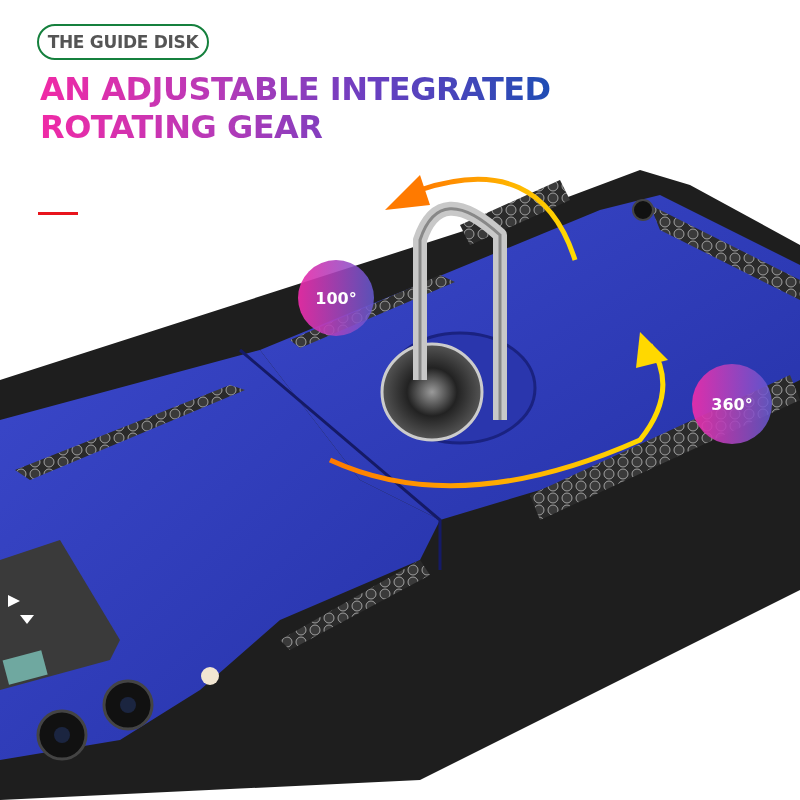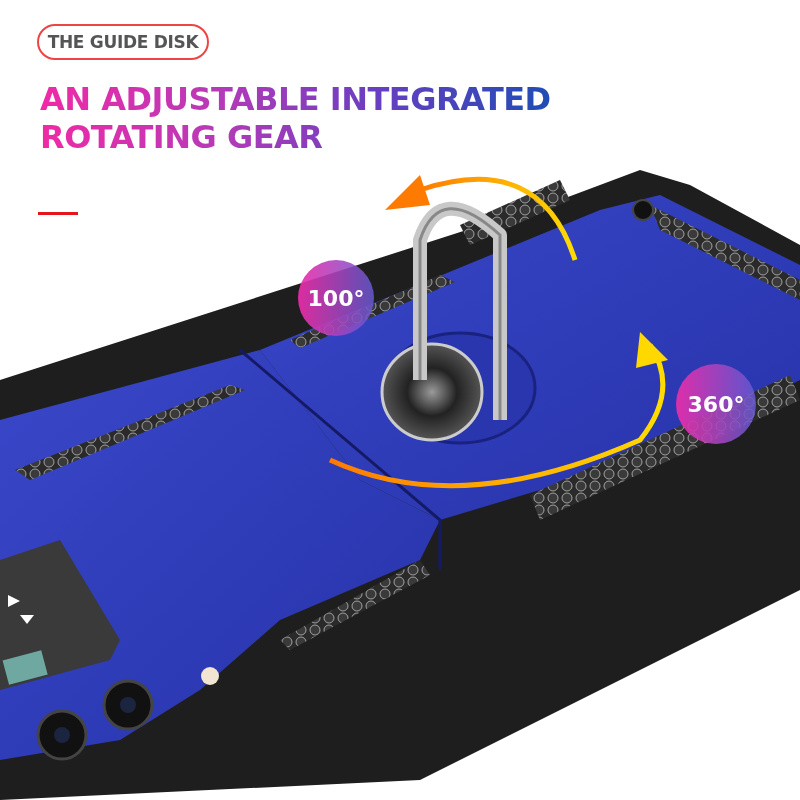--- a/index.html
+++ b/index.html
@@ -1,38 +1,38 @@
 <!DOCTYPE html>
 <html><head>
   <meta charset="utf-8">
   <style>
     html, body { margin:0; padding:0; }
     body { width:800px; height:800px; overflow:hidden; background:#ffffff; position:relative; font-family:"DejaVu Sans", sans-serif; }
     .badge {
       position:absolute; left:37px; top:24px; width:172px; height:36px;
-      border:2px solid #ef4444; border-radius:20px; box-sizing:border-box;
+      border:2px solid #15803d; border-radius:20px; box-sizing:border-box;
       display:flex; align-items:center; justify-content:center;
       font-family:"DejaVu Sans", sans-serif; font-weight:bold; font-size:17px; color:#555; letter-spacing:-0.3px;
     }
     .headline {
-      position:absolute; left:40px; top:80px; margin:0;
+      position:absolute; left:40px; top:70px; margin:0;
       font-family:"DejaVu Sans", sans-serif; font-weight:bold; font-size:32px; line-height:38px;
       letter-spacing:-0.5px;
     }
     .headline span { display:block; background:linear-gradient(90deg,#f02aa6 0%,#b63ab8 35%,#6a3fc1 65%,#1f4db4 100%); -webkit-background-clip:text; background-clip:text; color:transparent; }
     .accent-line { position:absolute; left:38px; top:212px; width:40px; height:3px; background:#e8141c; }
     .scene { position:absolute; left:0; top:0; width:800px; height:800px; }
     .degree-badge {
       position:absolute; width:76px; height:76px; border-radius:50%;
       display:flex; align-items:center; justify-content:center;
-      color:#fff; font-weight:bold; font-size:22px; font-family:"DejaVu Sans", sans-serif;
+      color:#fff; font-weight:bold; font-size:16px; font-family:"DejaVu Sans", sans-serif;
       background:linear-gradient(90deg, rgba(236,45,170,0.92), rgba(100,90,210,0.85));
     }
     .b100 { left:298px; top:260px; }
-    .b360 { left:676px; top:364px; width:80px; height:80px; }
+    .b360 { left:692px; top:364px; width:80px; height:80px; }
   </style>
 </head>
 <body>
 
 <svg class="scene" viewBox="0 0 800 800" xmlns="http://www.w3.org/2000/svg">
   <defs>
     <linearGradient id="blueG" x1="0" y1="0" x2="1" y2="1">
       <stop offset="0" stop-color="#3a47c9"></stop>
       <stop offset="1" stop-color="#2532a8"></stop>
     </linearGradient>

